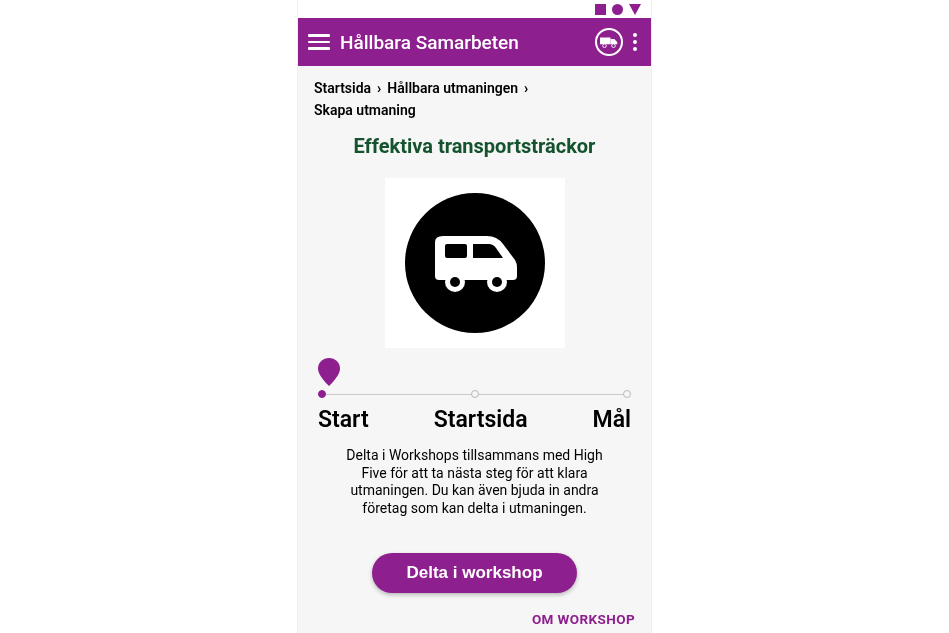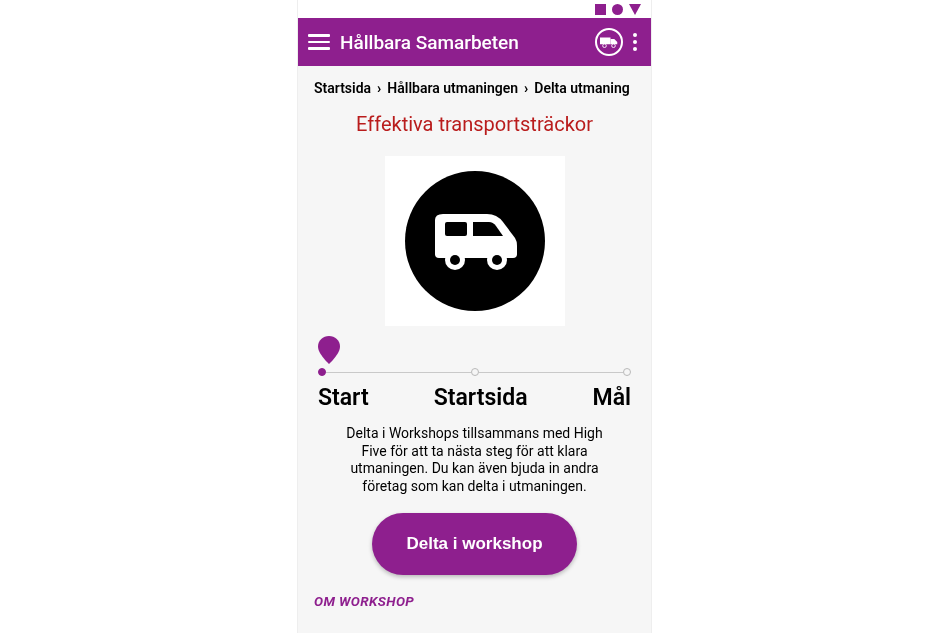--- a/index.html
+++ b/index.html
@@ -60,21 +60,21 @@
 
   .content { padding: 14px 16px 12px; background:#f6f6f6; }
 
   .breadcrumb {
     display:flex; align-items:center; gap:6px;
     font-size: 14px; font-weight: 600; color:#000000; flex-wrap: wrap;
   }
   .chev { font-weight: 800; }
 
   .page-title {
-    text-align:center; color:#b91c1c; font-size: 20px; font-weight:400;
+    text-align:center; color:#14532d; font-size: 20px; font-weight:700;
     margin-top: 16px;
   }
 
   .hero {
     width: 180px; height: 170px; background:#fff; margin: 20px auto 10px;
     display:flex; align-items:center; justify-content:center;
   }
   .hero-circle {
     width: 140px; height: 140px; background:#000; border-radius:50%;
     display:flex; align-items:center; justify-content:center;
@@ -92,29 +92,29 @@
   .labels { display:flex; justify-content:space-between; margin-top:8px; font-size:23px; font-weight:600; }
   .labels .mid { text-align:center; }
   .labels .right { text-align:left; }
 
   .desc {
     margin: 14px auto 0; width: 280px; text-align:center;
     font-size: 14px; line-height: 1.25; color:#000000;
   }
 
   .cta {
-    display:block; margin: 18px auto 0;
+    display:block; margin: 36px auto 0;
     background:#8e1f8e; color:#fff; border:none; border-radius: 999px;
-    padding: 21px 34px; font-size: 17px; font-weight:600; cursor:pointer;
+    padding: 10px 34px; font-size: 17px; font-weight:600; cursor:pointer;
     box-shadow: 0 2px 4px rgba(0,0,0,.25);
   }
 
   .link {
-    display:block; text-align:left; margin-top: 18px;
-    color:#8e1f8e; font-size: 13.5px; font-weight:700; letter-spacing:.4px;font-style:italic;
+    display:block; text-align:right; margin-top: 18px;
+    color:#8e1f8e; font-size: 13.5px; font-weight:700; letter-spacing:.4px;
   }
 </style>
 </head>
 <body>
 
 <div class="phone">
 
   <div class="status-bar">
     <div class="sq"></div>
     <div class="ci"></div>
@@ -144,21 +144,21 @@
     </div>
   </div>
 
   <div class="content">
 
     <div class="breadcrumb">
       <span>Startsida</span>
       <span class="chev">›</span>
       <span>Hållbara utmaningen</span>
       <span class="chev">›</span>
-      <span>Delta utmaning</span>
+      <span>Skapa utmaning</span>
     </div>
 
     <h2 class="page-title">Effektiva transportsträckor</h2>
 
     <div class="hero">
       <div class="hero-circle">
         <svg width="100" height="70" viewBox="0 0 100 70">
           <path d="M10 14 Q10 8 18 8 L62 8 Q72 8 78 16 L90 32 Q92 35 92 40 L92 48 Q92 52 88 52 L14 52 Q10 52 10 48 Z" fill="#fff"></path>
           <rect x="20" y="16" width="22" height="14" rx="2" fill="#000"></rect>
           <path d="M48 16 L64 16 Q68 16 71 20 L78 30 L48 30 Z" fill="#000"></path>

